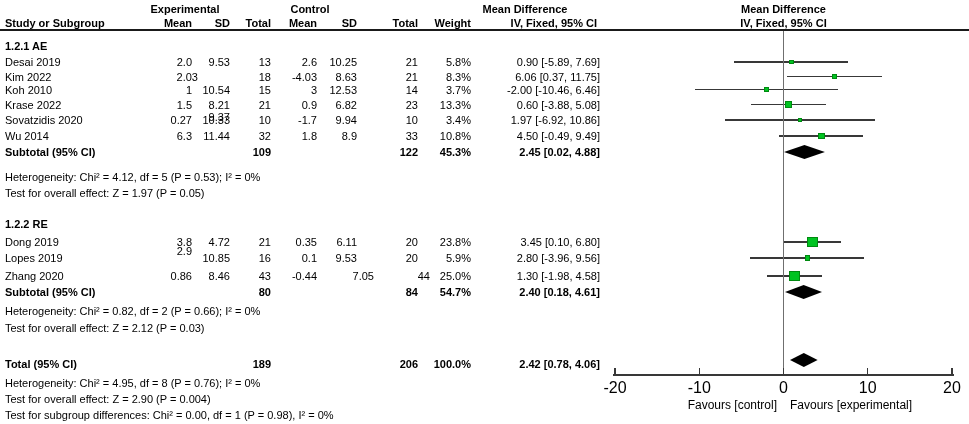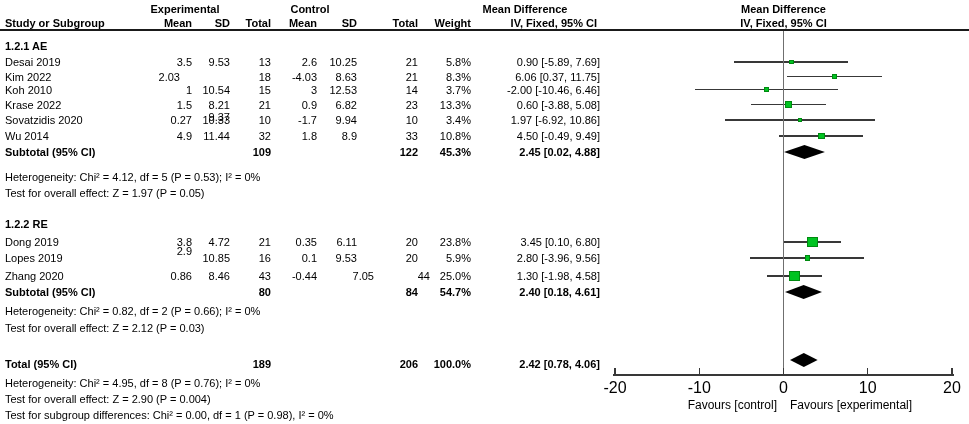--- a/index.html
+++ b/index.html
@@ -39,30 +39,30 @@
   <div class="cell b r" style="left:338px;top:16px;width:80px;">Total</div>
   <div class="cell b r" style="left:391px;top:16px;width:80px;">Weight</div>
   <div class="cell b r" style="left:477px;top:16px;width:120px;">IV, Fixed, 95% CI</div>
   <div class="cell b c" style="left:701px;top:16px;width:165px;">IV, Fixed, 95% CI</div>
 
   <div class="hline" style="left:0px;top:29px;width:969px;height:2px;"></div>
 
   <div id="rows">
       <div class="cell b" style="left:5px;top:39px;width:300px;">1.2.1 AE</div>
       <div class="cell" style="left:5px;top:55px;width:160px;">Desai 2019</div>
-      <div class="cell r" style="left:82px;top:55px;width:110px;">3.5</div>
+      <div class="cell r" style="left:82px;top:55px;width:110px;">2.0</div>
       <div class="cell r" style="left:120px;top:55px;width:110px;">9.53</div>
       <div class="cell r" style="left:161px;top:55px;width:110px;">13</div>
       <div class="cell r" style="left:207px;top:55px;width:110px;">2.6</div>
       <div class="cell r" style="left:247px;top:55px;width:110px;">10.25</div>
       <div class="cell r" style="left:308px;top:55px;width:110px;">21</div>
       <div class="cell r" style="left:361px;top:55px;width:110px;">5.8%</div>
       <div class="cell r" style="left:490px;top:55px;width:110px;">0.90 [-5.89, 7.69]</div>
       <div class="cell" style="left:5px;top:69.5px;width:160px;">Kim 2022</div>
-      <div class="cell r" style="left:70px;top:69.5px;width:110px;text-align:right;">2.03</div>
+      <div class="cell r" style="left:88px;top:69.5px;width:110px;text-align:right;">2.03</div>
       <div class="cell r" style="left:120px;top:69.5px;width:110px;margin-top:40px;">9.37</div>
       <div class="cell r" style="left:161px;top:69.5px;width:110px;">18</div>
       <div class="cell r" style="left:207px;top:69.5px;width:110px;">-4.03</div>
       <div class="cell r" style="left:247px;top:69.5px;width:110px;">8.63</div>
       <div class="cell r" style="left:308px;top:69.5px;width:110px;">21</div>
       <div class="cell r" style="left:361px;top:69.5px;width:110px;">8.3%</div>
       <div class="cell r" style="left:490px;top:69.5px;width:110px;">6.06 [0.37, 11.75]</div>
       <div class="cell" style="left:5px;top:82.5px;width:160px;">Koh 2010</div>
       <div class="cell r" style="left:82px;top:82.5px;width:110px;">1</div>
       <div class="cell r" style="left:120px;top:82.5px;width:110px;">10.54</div>
@@ -84,21 +84,21 @@
       <div class="cell" style="left:5px;top:113px;width:160px;">Sovatzidis 2020</div>
       <div class="cell r" style="left:82px;top:113px;width:110px;">0.27</div>
       <div class="cell r" style="left:120px;top:113px;width:110px;">10.33</div>
       <div class="cell r" style="left:161px;top:113px;width:110px;">10</div>
       <div class="cell r" style="left:207px;top:113px;width:110px;">-1.7</div>
       <div class="cell r" style="left:247px;top:113px;width:110px;">9.94</div>
       <div class="cell r" style="left:308px;top:113px;width:110px;">10</div>
       <div class="cell r" style="left:361px;top:113px;width:110px;">3.4%</div>
       <div class="cell r" style="left:490px;top:113px;width:110px;">1.97 [-6.92, 10.86]</div>
       <div class="cell" style="left:5px;top:129px;width:160px;">Wu 2014</div>
-      <div class="cell r" style="left:82px;top:129px;width:110px;">4.9</div>
+      <div class="cell r" style="left:82px;top:129px;width:110px;">6.3</div>
       <div class="cell r" style="left:120px;top:129px;width:110px;">11.44</div>
       <div class="cell r" style="left:161px;top:129px;width:110px;">32</div>
       <div class="cell r" style="left:207px;top:129px;width:110px;">1.8</div>
       <div class="cell r" style="left:247px;top:129px;width:110px;">8.9</div>
       <div class="cell r" style="left:308px;top:129px;width:110px;">33</div>
       <div class="cell r" style="left:361px;top:129px;width:110px;">10.8%</div>
       <div class="cell r" style="left:490px;top:129px;width:110px;">4.50 [-0.49, 9.49]</div>
       <div class="cell b" style="left:5px;top:145px;width:160px;">Subtotal (95% CI)</div>
       <div class="cell r b" style="left:161px;top:145px;width:110px;">109</div>
       <div class="cell r b" style="left:308px;top:145px;width:110px;">122</div>

